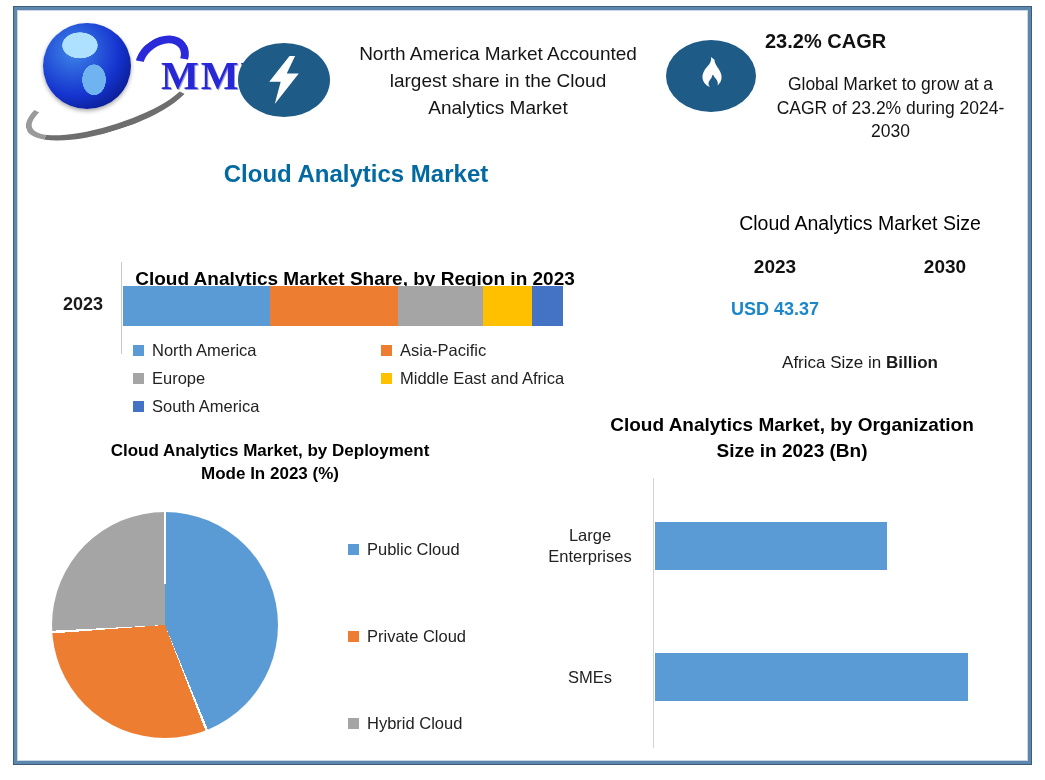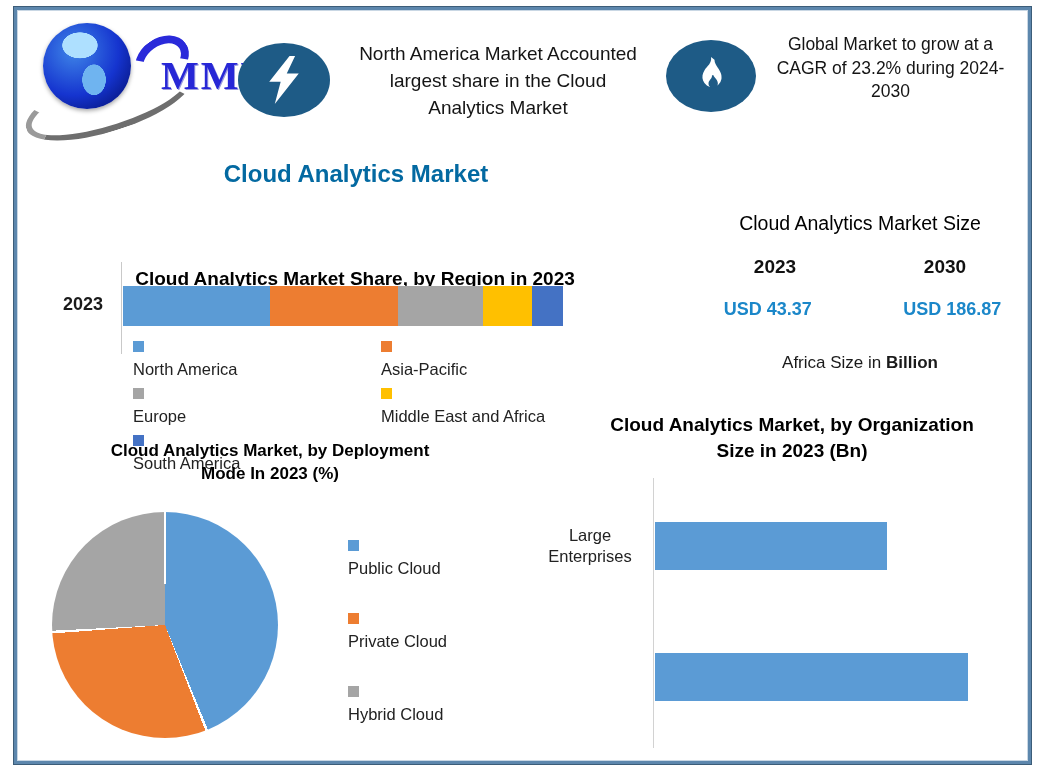--- a/index.html
+++ b/index.html
@@ -42,47 +42,47 @@
     margin-left:46px;
   }
   
   .badge { border-radius:50%; background:#1e5b86; display:flex; align-items:center; justify-content:center; }
   #badge-lightning { left:238px; top:43px; width:92px; height:74px; }
   #badge-flame { left:666px; top:40px; width:90px; height:72px; }
   
   #fact-text { left:358px; top:41px; width:280px; text-align:center; font-size:19px; line-height:1.42; color:#151515; }
   #cagr-block { left:763px; top:30px; width:258px; }
   #cagr-headline { font-size:20px; font-weight:bold; color:#111; margin-left:2px; }
-  #cagr-body { margin-top:3px; width:255px; text-align:center; font-size:17.5px; line-height:1.35; color:#151515; }
+  #cagr-body { margin-top:20px; width:255px; text-align:center; font-size:17.5px; line-height:1.35; color:#151515; }
   
   #page-title { left:156px; top:160px; width:400px; text-align:center; font-size:24px; font-weight:bold; color:#0369a1; }
   
   #region-title { left:135px; top:222px; width:440px; text-align:center; font-size:19px; font-weight:bold; line-height:1.35; color:#000;margin-top:44px; }
   #region-axis { left:121px; top:262px; width:1px; height:92px; background:#c9c9c9; }
   #region-ylabel { left:52px; top:294px; width:62px; text-align:center; font-size:18px; font-weight:bold; color:#1a1a1a; }
   #region-stacked-bar { left:123px; top:286px; width:440px; height:40px; display:flex; }
   #region-stacked-bar .seg { height:100%; }
   #region-legend {
     left:133px; top:341px; width:470px; display:grid;
     grid-template-columns:248px auto; row-gap:9px; font-size:16.5px; color:#222;
   }
-  .legend-item { display:flex; align-items:flex-start; gap:8px;flex-direction:column; }
+  .legend-item { display:flex; align-items:center; gap:8px; }
   .swatch { width:11px; height:11px; flex:0 0 11px; display:inline-block; }
   
   #msize-title { left:690px; top:212px; width:340px; text-align:center; font-size:19.5px; font-weight:normal; color:#000; }
   #msize-years { left:690px; top:256px; width:340px; display:flex; }
   #msize-years .col, #msize-values .col { width:170px; text-align:center; }
   #msize-years .col { font-size:19px; font-weight:bold; color:#111; }
   #msize-values { left:690px; top:299px; width:340px; display:flex;gap:29px; }
   #msize-values .col { font-size:18px; font-weight:bold; color:#1b87c9; }
   #msize-note { left:690px; top:353px; width:340px; text-align:center; font-size:17px; color:#1a1a1a; }
   
   #pie-title { left:105px; top:440px; width:330px; text-align:center; font-size:17px; font-weight:bold; line-height:1.35; color:#000; }
   #pie { left:52px; top:512px; width:226px; height:226px; border-radius:50%; }
-  #pie-legend { left:348px; top:540px; display:flex; flex-direction:column; gap:35px; font-size:16.5px; color:#222; }
+  #pie-legend { left:348px; top:540px; display:flex; flex-direction:column; gap:68px; font-size:16.5px; color:#222; }
   
   #org-title { left:592px; top:412px; width:400px; text-align:center; font-size:19px; font-weight:bold; line-height:1.35; color:#000; }
   #org-axis { left:653px; top:478px; width:1px; height:270px; background:#d2d2d2; }
   .org-label { width:112px; display:flex; align-items:center; justify-content:center; text-align:center; font-size:16.5px; line-height:1.25; color:#222; }
   #org-label-0 { left:534px; top:522px; height:48px; }
   #org-label-1 { left:534px; top:653px; height:48px; }
   .org-bar { left:655px; height:48px; background:#5b9bd5; }
   #org-bar-0 { top:522px; }
   #org-bar-1 { top:653px; }
 </style>
@@ -109,20 +109,21 @@
 
   <div id="badge-flame" class="abs">
     <div class="badge" style="width:90px;height:72px;">
       <svg width="38" height="44" viewBox="0 0 24 26">
         <path d="M12 1c.7 3.9-2.5 5.8-4 8.2-1.4 2.3-1.8 4.4-1 6.7a6 6 0 0 0 11.6-1c.4-3.1-1-5.1-2.2-6.9C15.3 6.3 14.2 4.6 14.2 2.7z" fill="#ffffff"></path>
         <path d="M12.6 12.5c.3 2-1.7 2.9-2.1 4.5-.3 1.4.2 2.8 1.6 3.4a3.1 3.1 0 0 0 4.1-1.7c.5-1.5-.3-2.8-1-3.8-.7-.9-1.5-1.6-1.6-2.4z" fill="#1e5b86"></path>
       </svg>
     </div>
   </div>
   <div id="cagr-block" class="abs">
+    <div id="cagr-headline">23.2% CAGR</div>
     <div id="cagr-body">Global Market to grow at a CAGR of 23.2% during 2024-2030</div>
   </div>
 
   <div id="page-title" class="abs">Cloud Analytics Market</div>
 
   <div id="region-title" class="abs">Cloud Analytics Market Share, by Region in 2023 (%)</div>
   <div id="region-axis" class="abs"></div>
   <div id="region-ylabel" class="abs">2023</div>
   <div id="region-stacked-bar" class="abs">
       <div class="seg" style="width: 33.5%; background: rgb(91, 155, 213);"></div>
@@ -154,21 +155,20 @@
       </div>
     </div>
 
   <div id="msize-title" class="abs">Cloud Analytics Market Size</div>
   <div id="msize-years" class="abs">
     <div class="col">2023</div>
     <div class="col">2030</div>
   </div>
   <div id="msize-values" class="abs">
     <div class="col">USD 43.37</div>
-    <div class="col">USD 186.87</div>
   </div>
   <div id="msize-note" class="abs">
     <span>Africa Size in </span><b>Billion</b>
   </div>
 
   <div id="pie-title" class="abs">Cloud Analytics Market, by Deployment Mode In 2023 (%)</div>
   <div id="pie" class="abs" style="background: conic-gradient(rgb(255, 255, 255) 0deg, rgb(255, 255, 255) 0.7deg, rgb(91, 155, 213) 0.7deg, rgb(91, 155, 213) 157.7deg, rgb(255, 255, 255) 157.7deg, rgb(255, 255, 255) 158.4deg, rgb(255, 255, 255) 158.4deg, rgb(255, 255, 255) 159.1deg, rgb(237, 125, 49) 159.1deg, rgb(237, 125, 49) 265.7deg, rgb(255, 255, 255) 265.7deg, rgb(255, 255, 255) 266.4deg, rgb(255, 255, 255) 266.4deg, rgb(255, 255, 255) 267.1deg, rgb(165, 165, 165) 267.1deg, rgb(165, 165, 165) 359.3deg, rgb(255, 255, 255) 359.3deg, rgb(255, 255, 255) 360deg);"></div>
   <div id="pie-legend" class="abs">
       <div class="legend-item">
         <span class="swatch" style="background: rgb(91, 155, 213);"></span>
@@ -181,15 +181,16 @@
       <div class="legend-item">
         <span class="swatch" style="background: rgb(165, 165, 165);"></span>
         <span>Hybrid Cloud</span>
       </div>
     </div>
 
   <div id="org-title" class="abs">Cloud Analytics Market, by Organization Size in 2023 (Bn)</div>
   <div id="org-axis" class="abs"></div>
   <div id="org-label-0" class="abs org-label">Large Enterprises</div>
   <div id="org-bar-0" class="abs org-bar" style="width: 232px; background: rgb(91, 155, 213);"></div>
+  <div id="org-label-1" class="abs org-label">SMEs</div>
   <div id="org-bar-1" class="abs org-bar" style="width: 313px; background: rgb(91, 155, 213);"></div>
 
 </div>
 
 </body></html>

